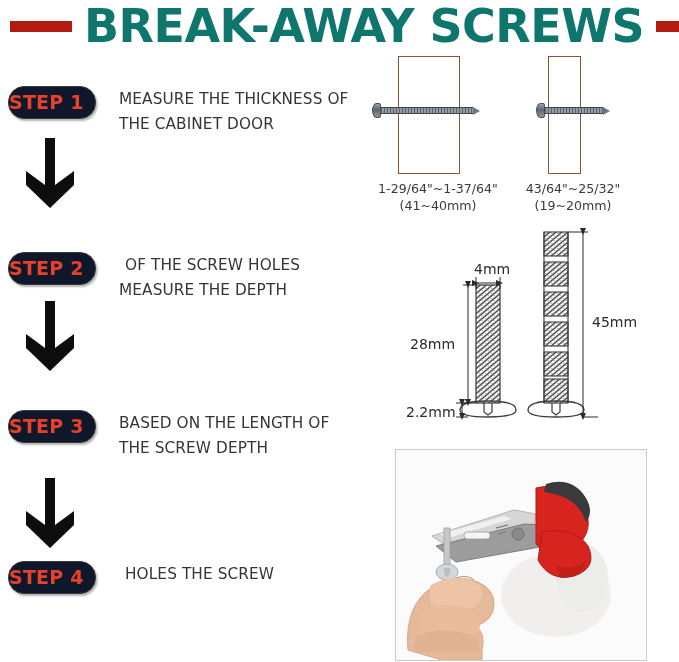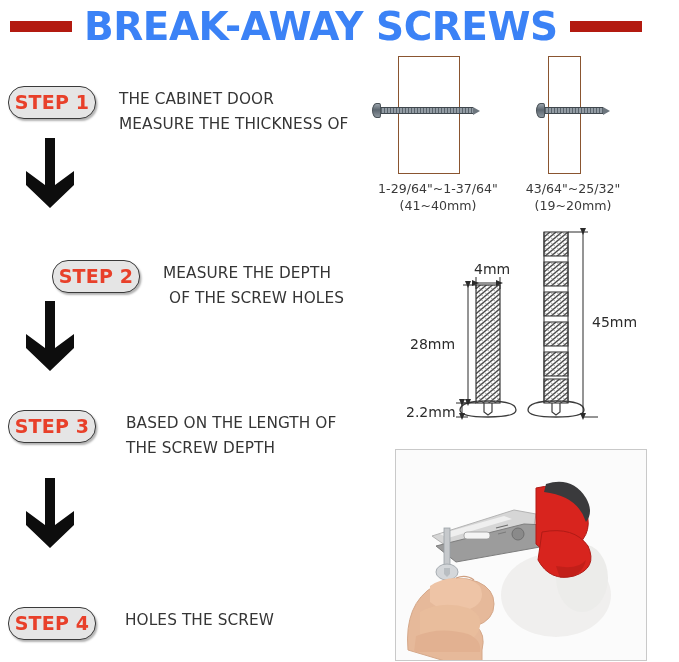--- a/index.html
+++ b/index.html
@@ -26,24 +26,24 @@
   }
   .dash {
     background: #b31a10;
     height: 11px;
     flex: 0 0 auto;
   }
   .dash-left  { width: 62px; margin-left: 10px; margin-right: 12px; }
   .dash-right { width: 72px; margin-left: 12px; }
   .title {
     font-family: "DejaVu Sans", "Liberation Sans", sans-serif;
-    font-size: 39px;
+    font-size: 46px;
     font-weight: 700;
     letter-spacing: -0.5px;
-    color: #3b82f6;
+    color: #0f766e;
     white-space: nowrap;
     line-height: 1;
   }
 
   
   .steps-col {
     position: absolute;
     left: 0; top: 58px;
     width: 368px; height: 604px;
   }
@@ -53,25 +53,24 @@
     width: 368px;
     display: flex;
     align-items: flex-start;
   }
   .badge {
     flex: 0 0 auto;
     width: 86px;
     height: 31px;
     border: 1.4px solid #3a3a3a;
     border-radius: 16px;
-    background: #e5e5e5;
+    background: #0f172a;
     box-shadow: 1.5px 2px 2px rgba(0,0,0,0.30);
     display: flex;
     align-items: center;
-    justify-content: center;
     margin-left: 8px;
   }
   .badge-label {
     font-family: "DejaVu Sans", "Liberation Sans", sans-serif;
     font-size: 19px;
     font-weight: 700;
     color: #e8402a;
     letter-spacing: 0.2px;
     line-height: 1;
     white-space: nowrap;
@@ -196,64 +195,64 @@
   <div class="dash dash-right"></div>
 </div>
 
 <div class="steps-col">
 
   <div class="step-row" style="top:28px;">
     <div class="badge">
       <span class="badge-label">STEP 1</span>
     </div>
     <div class="step-text">
+      <div class="step-line">MEASURE THE THICKNESS OF</div>
       <div class="step-line">THE CABINET DOOR</div>
-      <div class="step-line">MEASURE THE THICKNESS OF</div>
     </div>
   </div>
 
   <div class="arrow" style="top:80px;">
     <svg width="52" height="72" viewBox="0 0 52 72">
       <polygon fill="#0d0d0d" points="21,0 31,0 31,47 50,33 50,47 26,70 2,47 2,33 21,47"></polygon>
     </svg>
   </div>
 
-  <div class="step-row" style="top:202px;padding-left:44px;">
+  <div class="step-row" style="top:194px;">
     <div class="badge">
       <span class="badge-label">STEP 2</span>
     </div>
     <div class="step-text">
+      <div class="step-line indent">OF THE SCREW HOLES</div>
       <div class="step-line">MEASURE THE DEPTH</div>
-      <div class="step-line indent">OF THE SCREW HOLES</div>
     </div>
   </div>
 
   <div class="arrow" style="top:243px;">
     <svg width="52" height="72" viewBox="0 0 52 72">
       <polygon fill="#0d0d0d" points="21,0 31,0 31,47 50,33 50,47 26,70 2,47 2,33 21,47"></polygon>
     </svg>
   </div>
 
-  <div class="step-row" style="top:352px;gap:7px;">
+  <div class="step-row" style="top:352px;">
     <div class="badge">
       <span class="badge-label">STEP 3</span>
     </div>
     <div class="step-text">
       <div class="step-line">BASED ON THE LENGTH OF</div>
       <div class="step-line">THE SCREW DEPTH</div>
     </div>
   </div>
 
   <div class="arrow" style="top:420px;">
     <svg width="52" height="72" viewBox="0 0 52 72">
       <polygon fill="#0d0d0d" points="21,0 31,0 31,47 50,33 50,47 26,70 2,47 2,33 21,47"></polygon>
     </svg>
   </div>
 
-  <div class="step-row" style="top:503px;margin-top:46px;">
+  <div class="step-row" style="top:503px;">
     <div class="badge">
       <span class="badge-label">STEP 4</span>
     </div>
     <div class="step-text">
       <div class="step-line indent">HOLES THE SCREW</div>
     </div>
   </div>
 </div>
 
 <div class="right-col">

